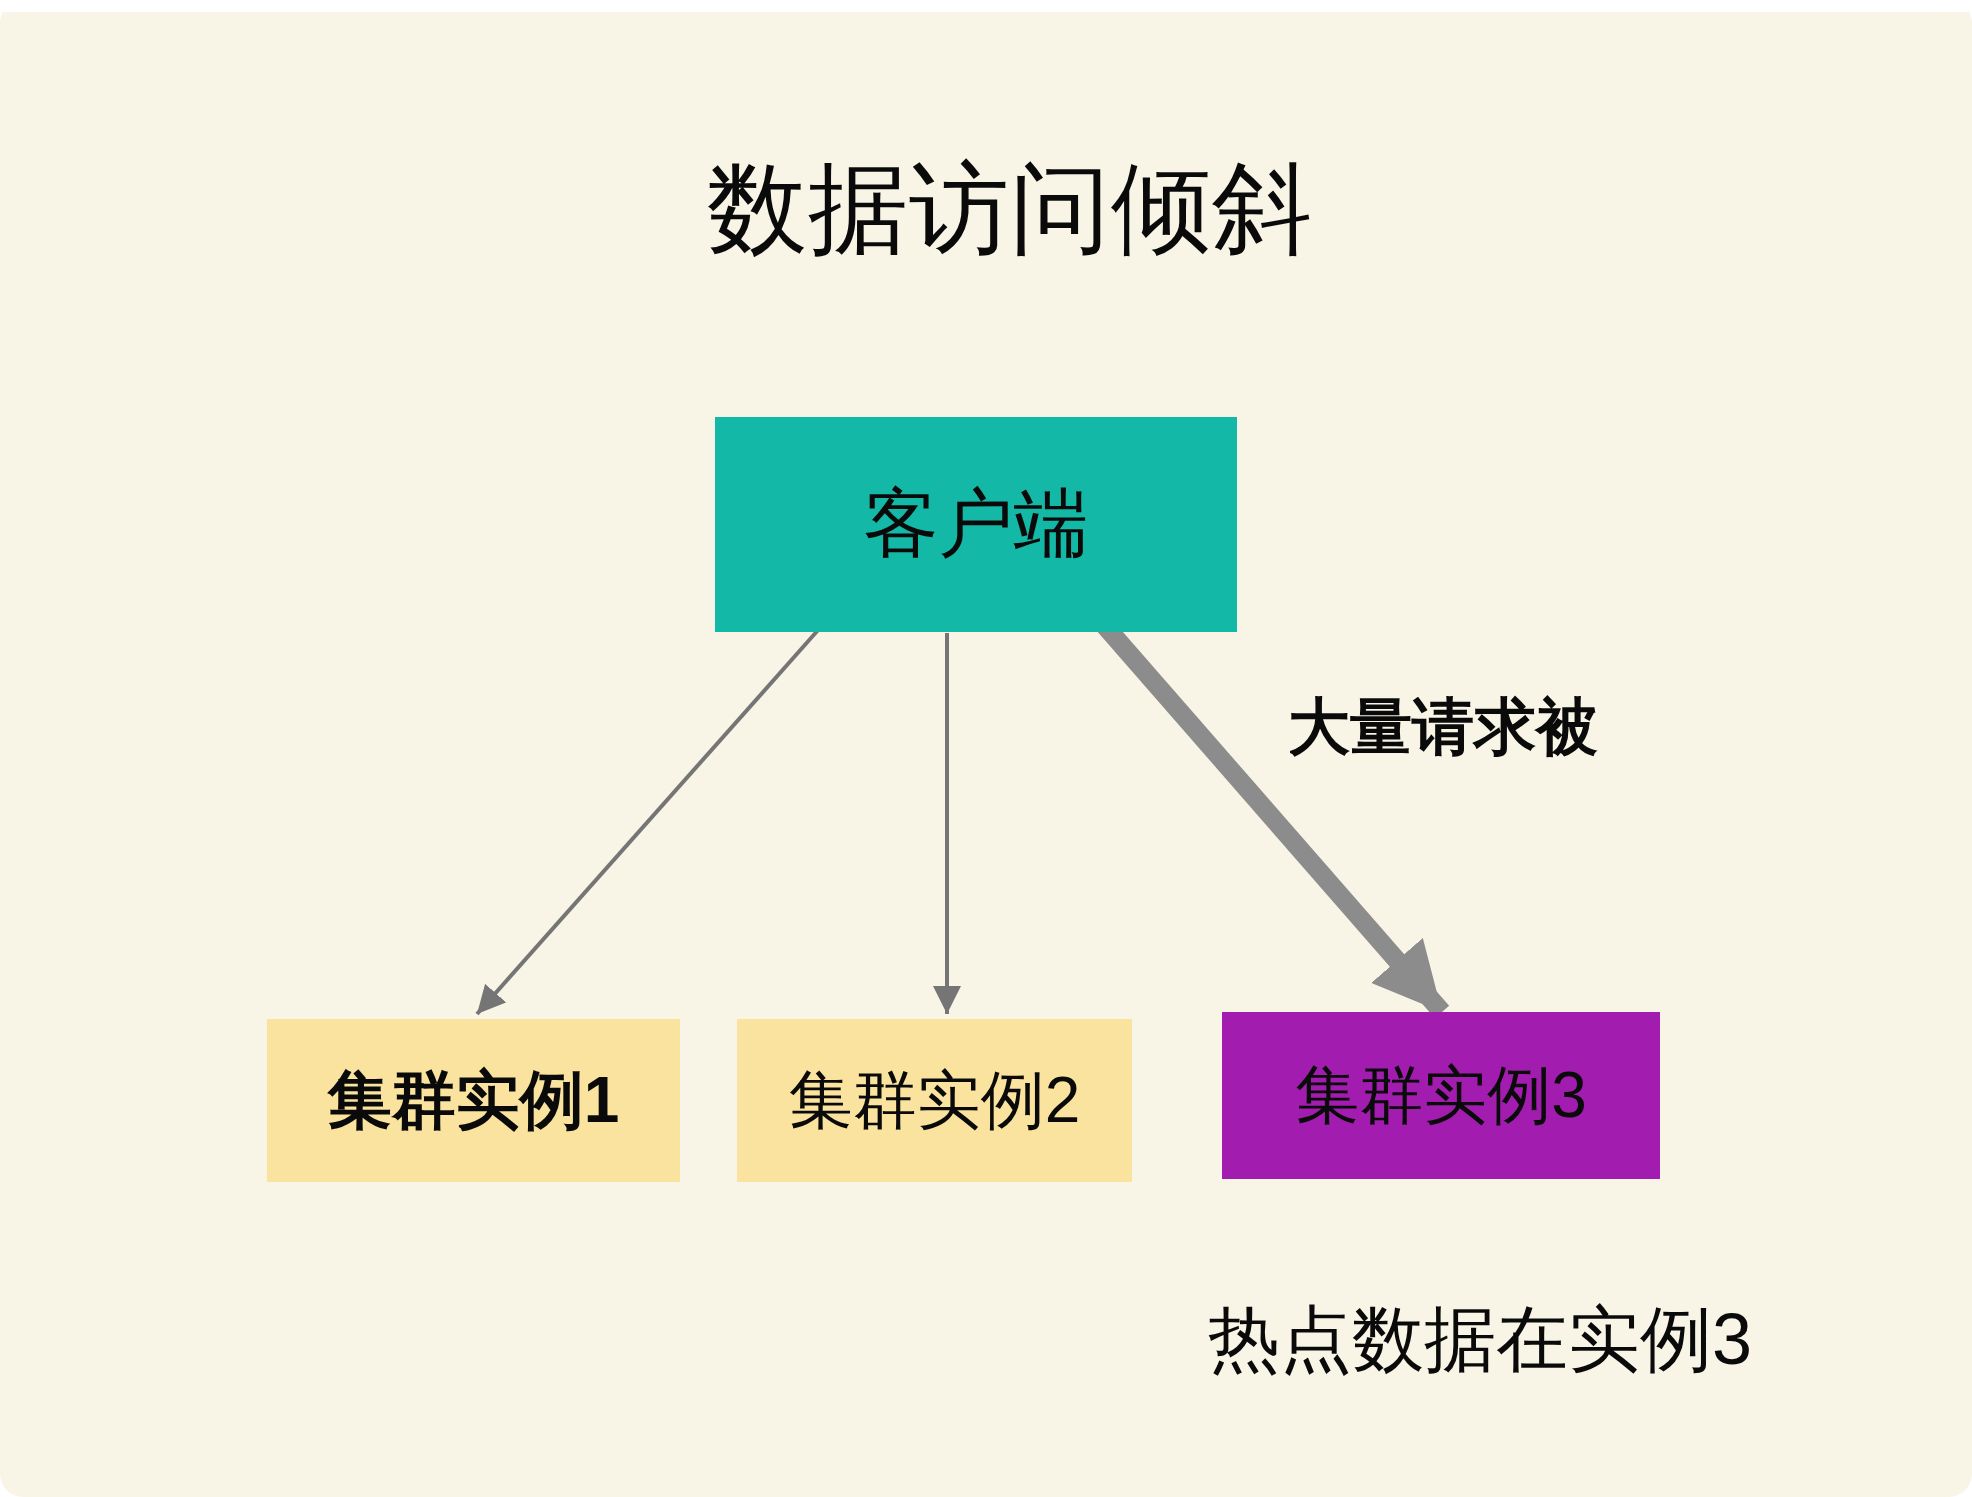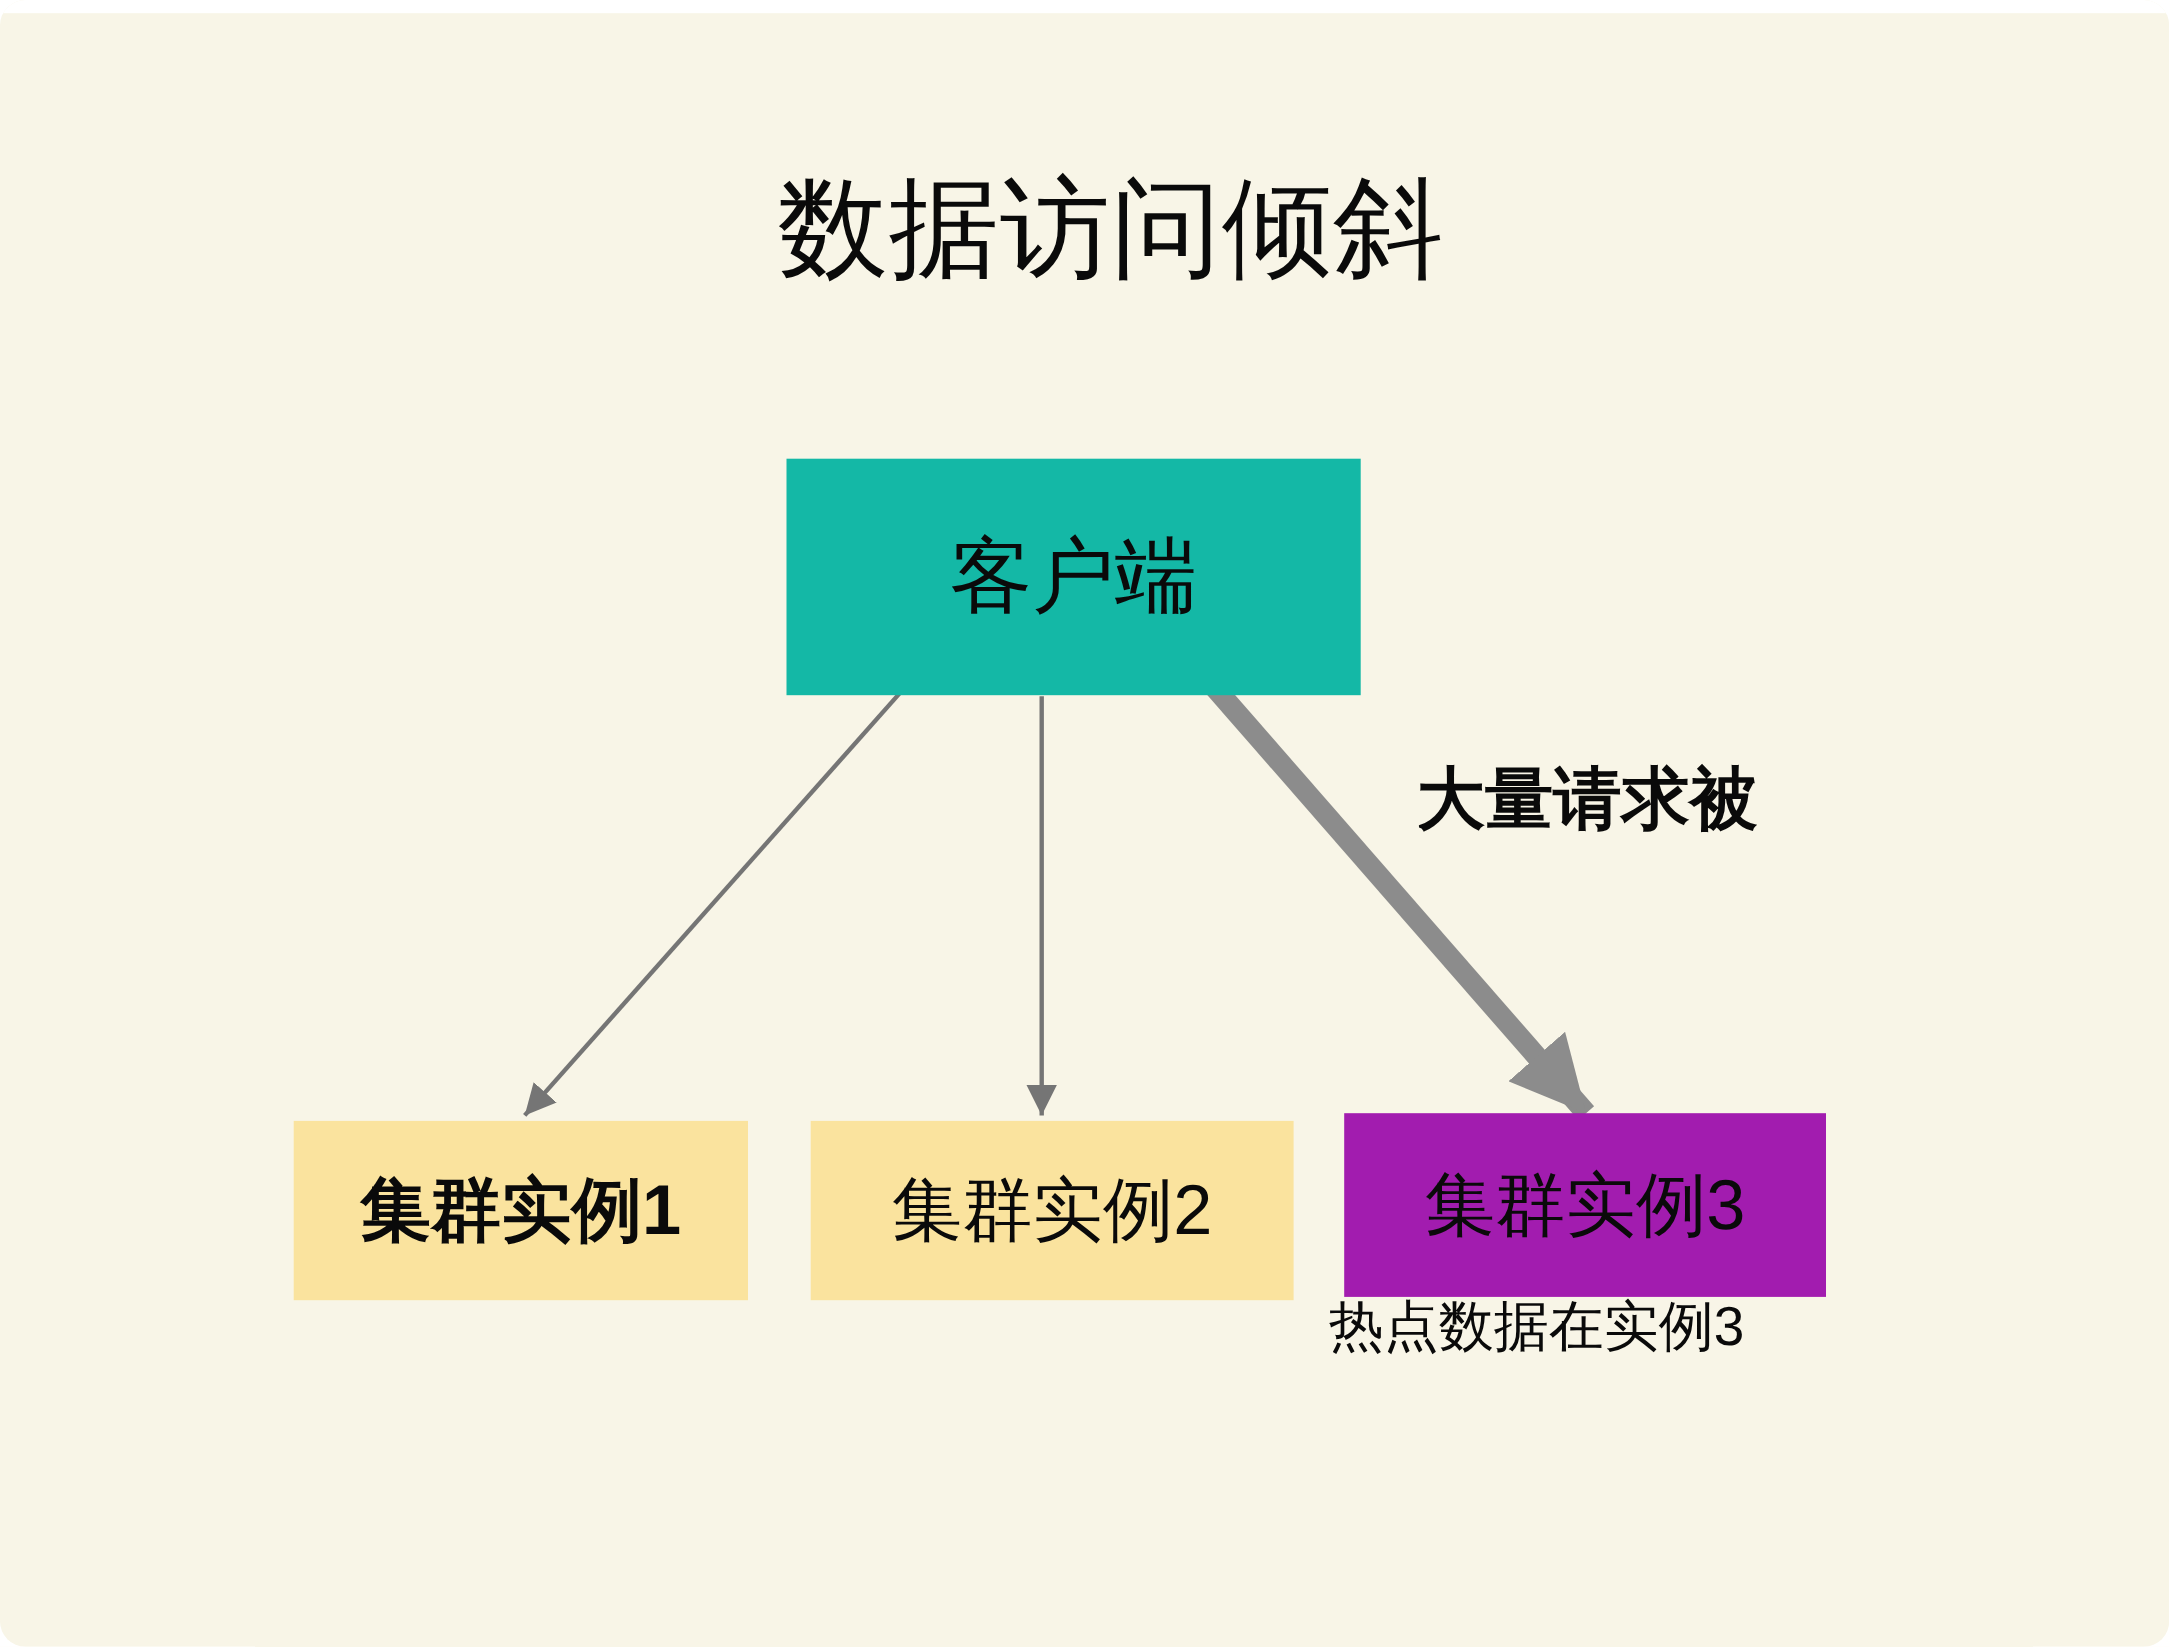--- a/index.html
+++ b/index.html
@@ -39,38 +39,38 @@
   .node {
     position: absolute;
     display: flex;
     align-items: center;
     justify-content: center;
     font-weight: 500;
     z-index: 2;
   }
   .node-client   { left: 715px;  top: 417px;  width: 522px; height: 215px; font-size: 75px; }
   .node-inst1    { left: 267px;  top: 1019px; width: 413px; height: 163px; font-size: 64px; }
-  .node-inst2    { left: 737px;  top: 1019px; width: 439px; height: 163px; font-size: 64px; }
+  .node-inst2    { left: 737px;  top: 1019px; width: 395px; height: 163px; font-size: 64px; }
   .node-inst3    { left: 1222px; top: 1012px; width: 438px; height: 167px; font-size: 64px; }
   .arrow-note {
     position: absolute;
     left: 1288px;
     top: 683px;
     font-size: 62px;
     line-height: 88px;
     font-weight: 700;
     z-index: 3;
     white-space: nowrap;
     text-align: center;
   }
   .bottom-note {
     position: absolute;
     left: 1208px;
-    top: 1173px;
-    font-size: 50px;
+    top: 1292px;
+    font-size: 72px;
     font-weight: 500;
     z-index: 3;
     white-space: nowrap;
   }
 </style>
 </head>
 <body>
 
 <div class="canvas" style="background: rgb(248, 245, 231); border-radius: 23px;">
 

